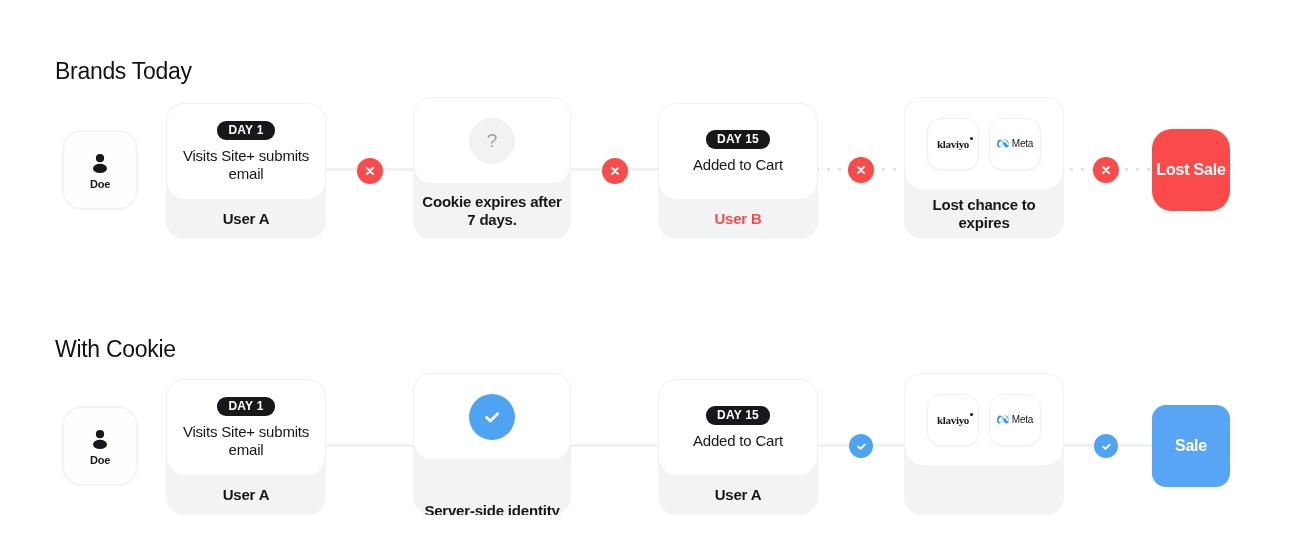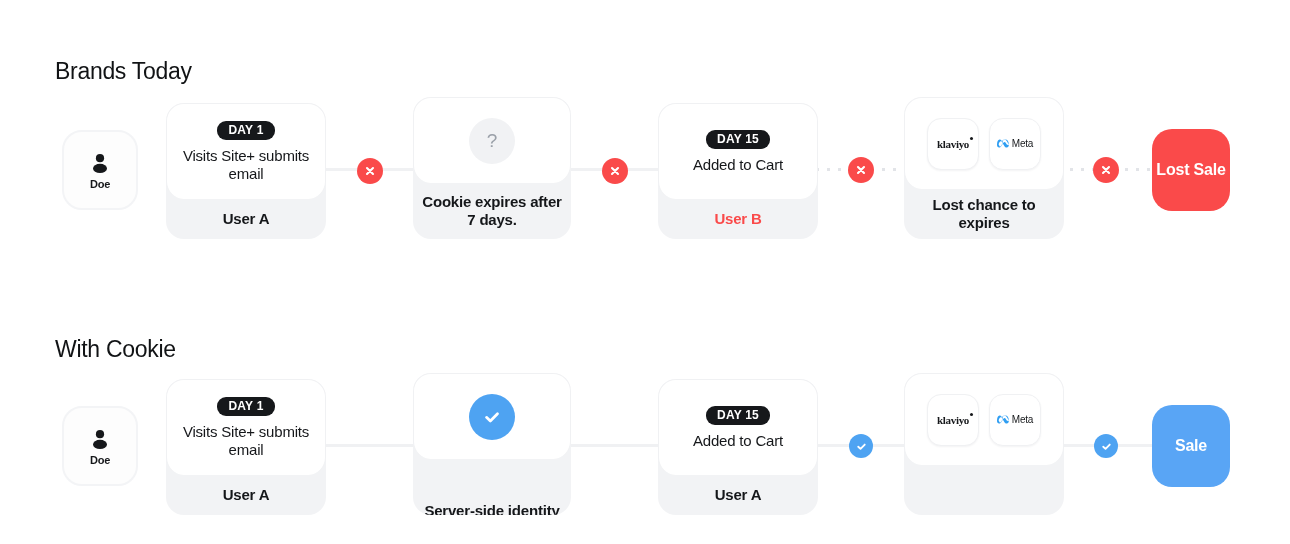--- a/index.html
+++ b/index.html
@@ -158,21 +158,21 @@
     border-radius: 20px;
     display: flex; align-items: center; justify-content: center;
     text-align: center;
     z-index: 6;
   }
   .outcome-text {
     font-size: 16px; font-weight: bold; color: #ffffff;
     line-height: 1.12; letter-spacing: -0.2px;
   }
   .outcome.lost { background: #fa4a4a; }
-  .outcome.won  { background: #59a5f5; }
+  .outcome.won  { background: #59a5f5; border-radius: 14px; }
 </style>
 </head>
 <body>
 
 <div class="canvas">
 
   <div class="section-title" style="left:55px; top:58px;">Brands Today</div>
 
   <div class="rail" style="left:318px; top:168px; width:108px;"></div>
   <div class="rail" style="left:565px; top:168px; width:107px;"></div>

